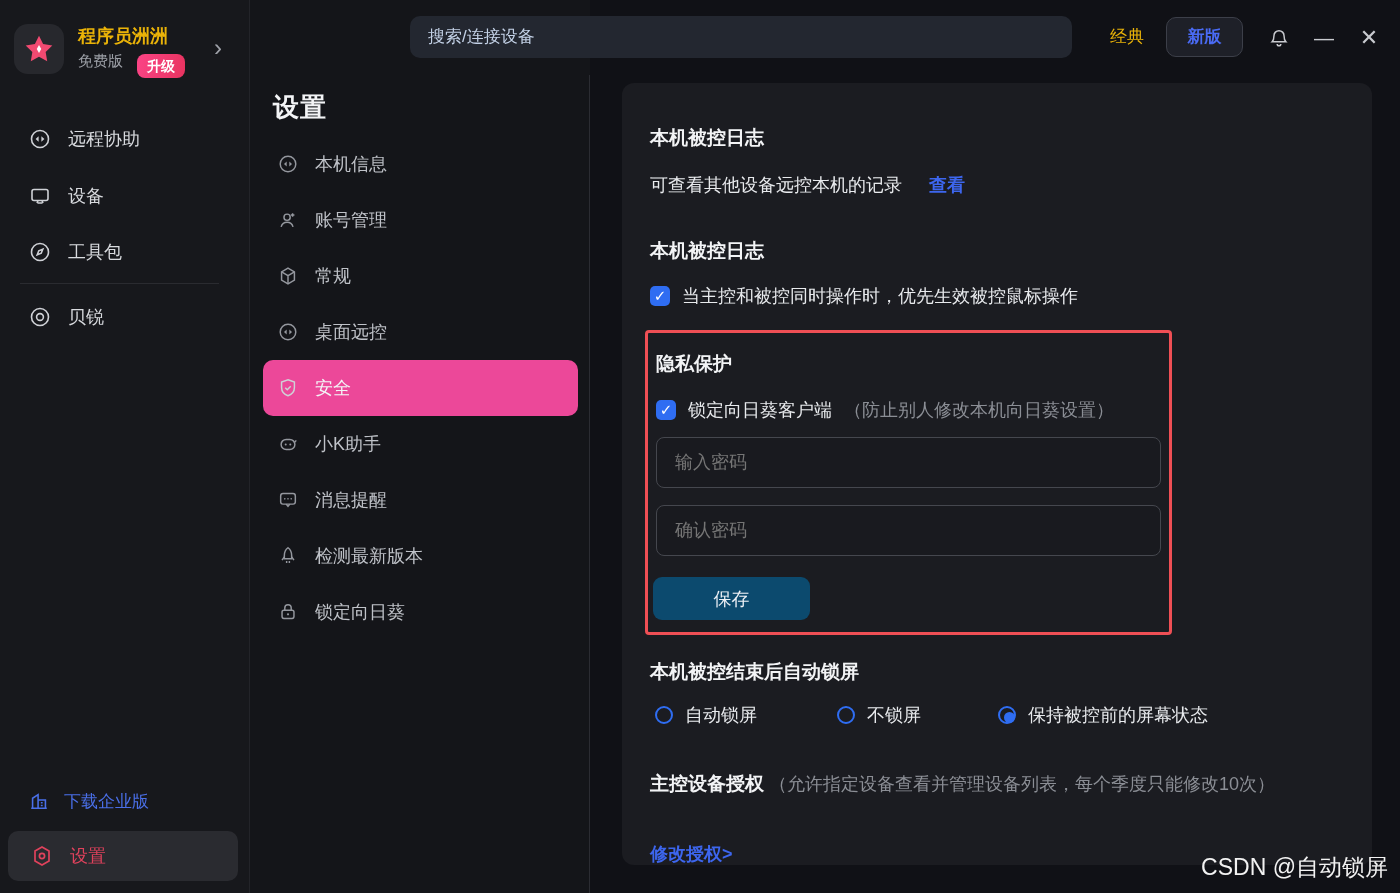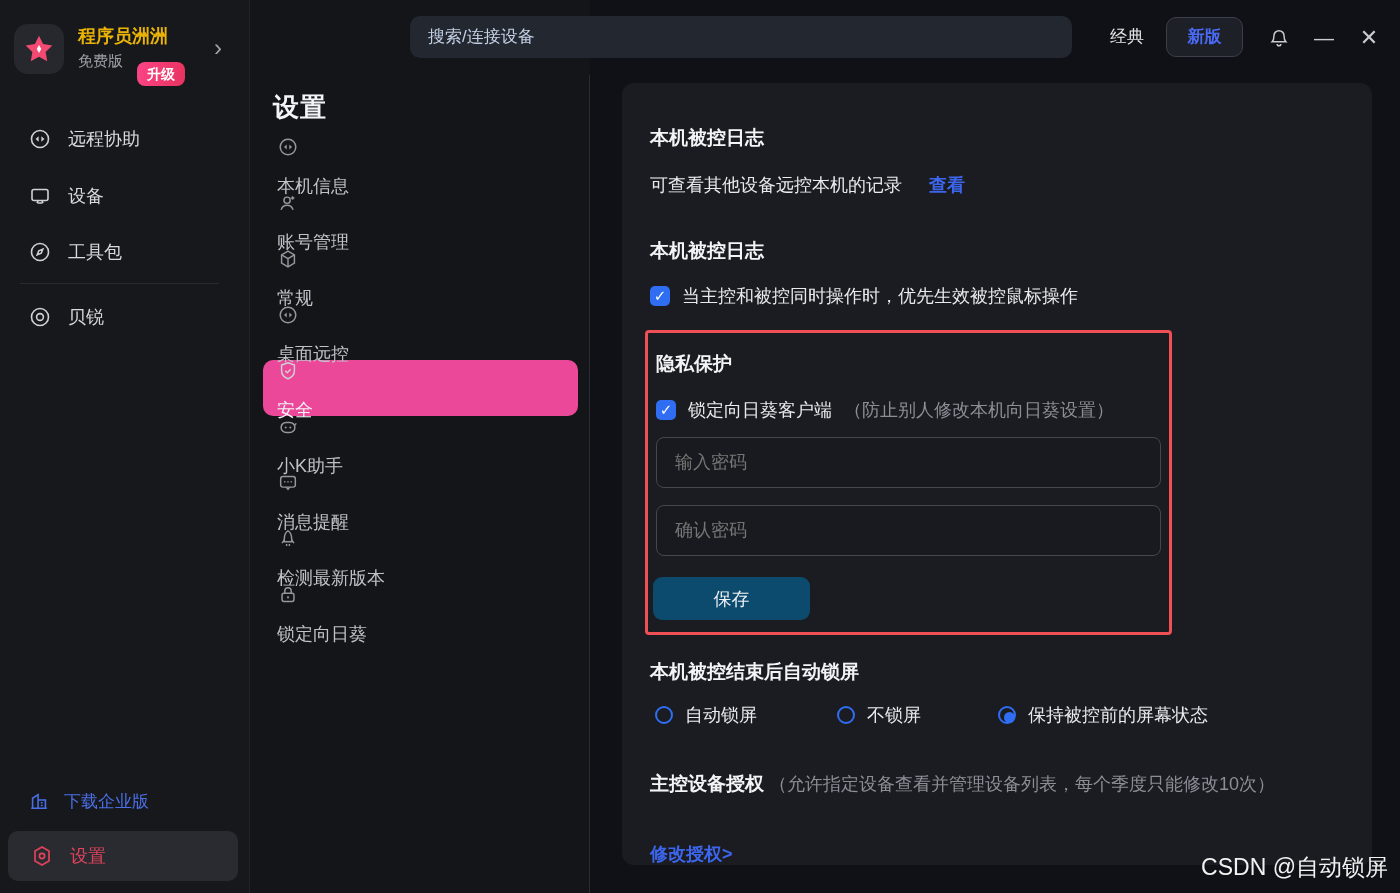--- a/index.html
+++ b/index.html
@@ -18,21 +18,21 @@
     background:#17181c; border-right:1px solid #232429;
   }
   .profile { position:absolute; left:14px; top:22px; width:224px; height:56px; cursor:pointer; }
   .avatar {
     position:absolute; left:0; top:2px; width:50px; height:50px;
     background:#27282d; border-radius:14px; display:flex; align-items:center; justify-content:center;
   }
   .profile-name { position:absolute; left:64px; top:2px; font-size:18px; font-weight:bold; color:#eab308; }
   .profile-plan { position:absolute; left:64px; top:30px; font-size:15px; color:#9ea1a8; }
   .upgrade-badge {
-    position:absolute; left:123px; top:40px; height:24px; padding:0 10px;
+    position:absolute; left:123px; top:32px; height:24px; padding:0 10px;
     background:linear-gradient(100deg,#fb4486,#e8335f);
     border-radius:8px; color:#fff; font-size:14px; line-height:24px; font-weight:bold;
   }
   .profile-chevron { position:absolute; right:16px; top:12px; font-size:24px; color:#9ea1a8; }
 
   .side-item { position:absolute; left:28px; height:28px; display:flex; align-items:center; gap:16px;
     font-size:18px; color:#d8dade; cursor:pointer; }
   .side-item .ic { color:#cfd1d6; }
   .side-divider { position:absolute; left:20px; right:30px; top:283px; height:1px; background:#2a2b30; }
 
@@ -43,36 +43,36 @@
     position:absolute; left:8px; top:831px; width:230px; height:50px;
     background:#2a2b30; border-radius:10px; display:flex; align-items:center; gap:16px;
     padding-left:22px; color:#e0425c; font-size:18px; cursor:pointer;
   }
 
   
   .nav-col { position:absolute; left:250px; top:0; width:340px; height:893px; background:#141519; }
   .col-divider { position:absolute; left:589px; top:75px; bottom:0; width:1px; background:#2b2c32; }
   .nav-title { position:absolute; left:273px; top:90px; font-size:26px; font-weight:bold; color:#f3f4f6; letter-spacing:1px; }
   .nav-list { position:absolute; left:263px; top:136px; width:315px; }
-  .nav-item { height:56px; display:flex; align-items:flex-start; gap:16px; padding-left:14px;
-    font-size:18px; color:#bfc2c8; border-radius:10px; cursor:pointer;flex-direction:column; }
+  .nav-item { height:56px; display:flex; align-items:center; gap:16px; padding-left:14px;
+    font-size:18px; color:#bfc2c8; border-radius:10px; cursor:pointer; }
   .nav-item .ic { color:#94979e; }
   .nav-item.selected { background:#ec4899; color:#f3f4f6; }
   .nav-item.selected .ic { color:#cfd1d6; }
 
   
   .search-input {
     position:absolute; left:410px; top:16px; width:662px; height:42px;
     background:#232730; border:none; outline:none; border-radius:10px;
     color:#dfe7f3; font-size:17px; padding:0 18px;
     font-family:"Liberation Sans","DejaVu Sans",sans-serif;
   }
   .search-input::placeholder { color:#c3d1e6; opacity:1; }
   .tab-classic { position:absolute; left:1098px; top:17px; width:58px; height:40px; line-height:40px;
-    text-align:center; color:#e5e5e5; font-size:17px; cursor:pointer; background:none; border:none;
+    text-align:center; color:#eab308; font-size:17px; cursor:pointer; background:none; border:none;
     font-family:inherit; }
   .tab-new { position:absolute; left:1166px; top:17px; width:77px; height:40px; line-height:38px;
     text-align:center; color:#4a6bf5; font-size:17px; font-weight:bold; cursor:pointer;
     background:#1e2028; border:1px solid #3c3f49; border-radius:10px; font-family:inherit; }
   .win-btn { position:absolute; top:22px; width:32px; height:32px; border:none; background:none;
     color:#c9cbd0; font-size:20px; cursor:pointer; display:flex; align-items:center; justify-content:center; }
   .bell { left:1263px; }
   .minimize { left:1308px; }
   .close { left:1353px; font-size:22px; }
 

